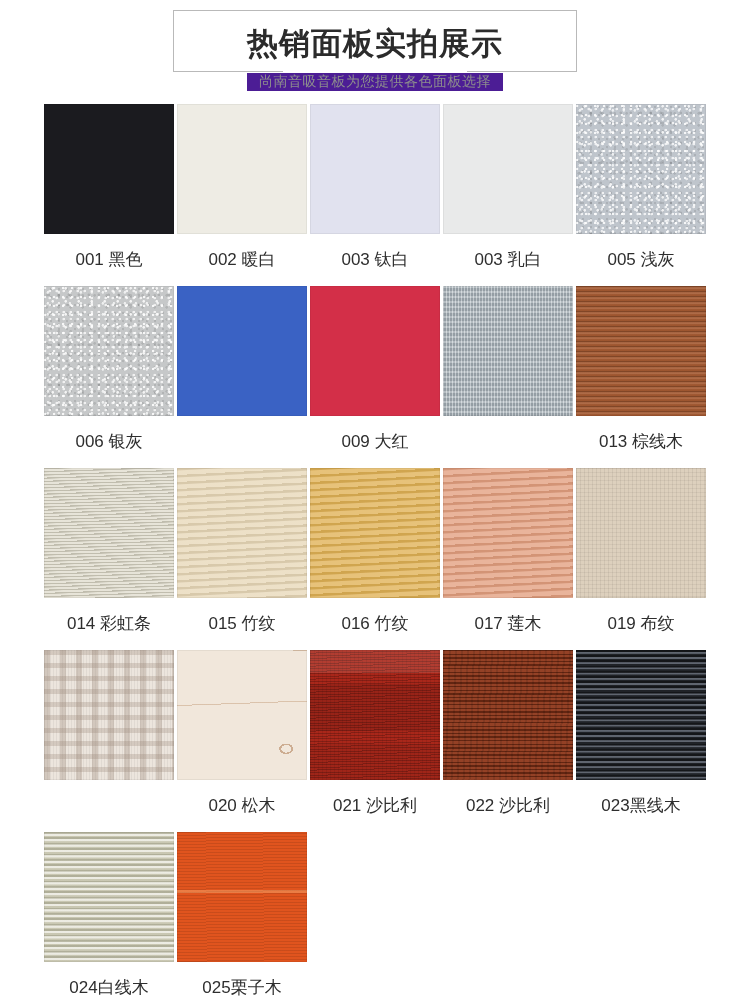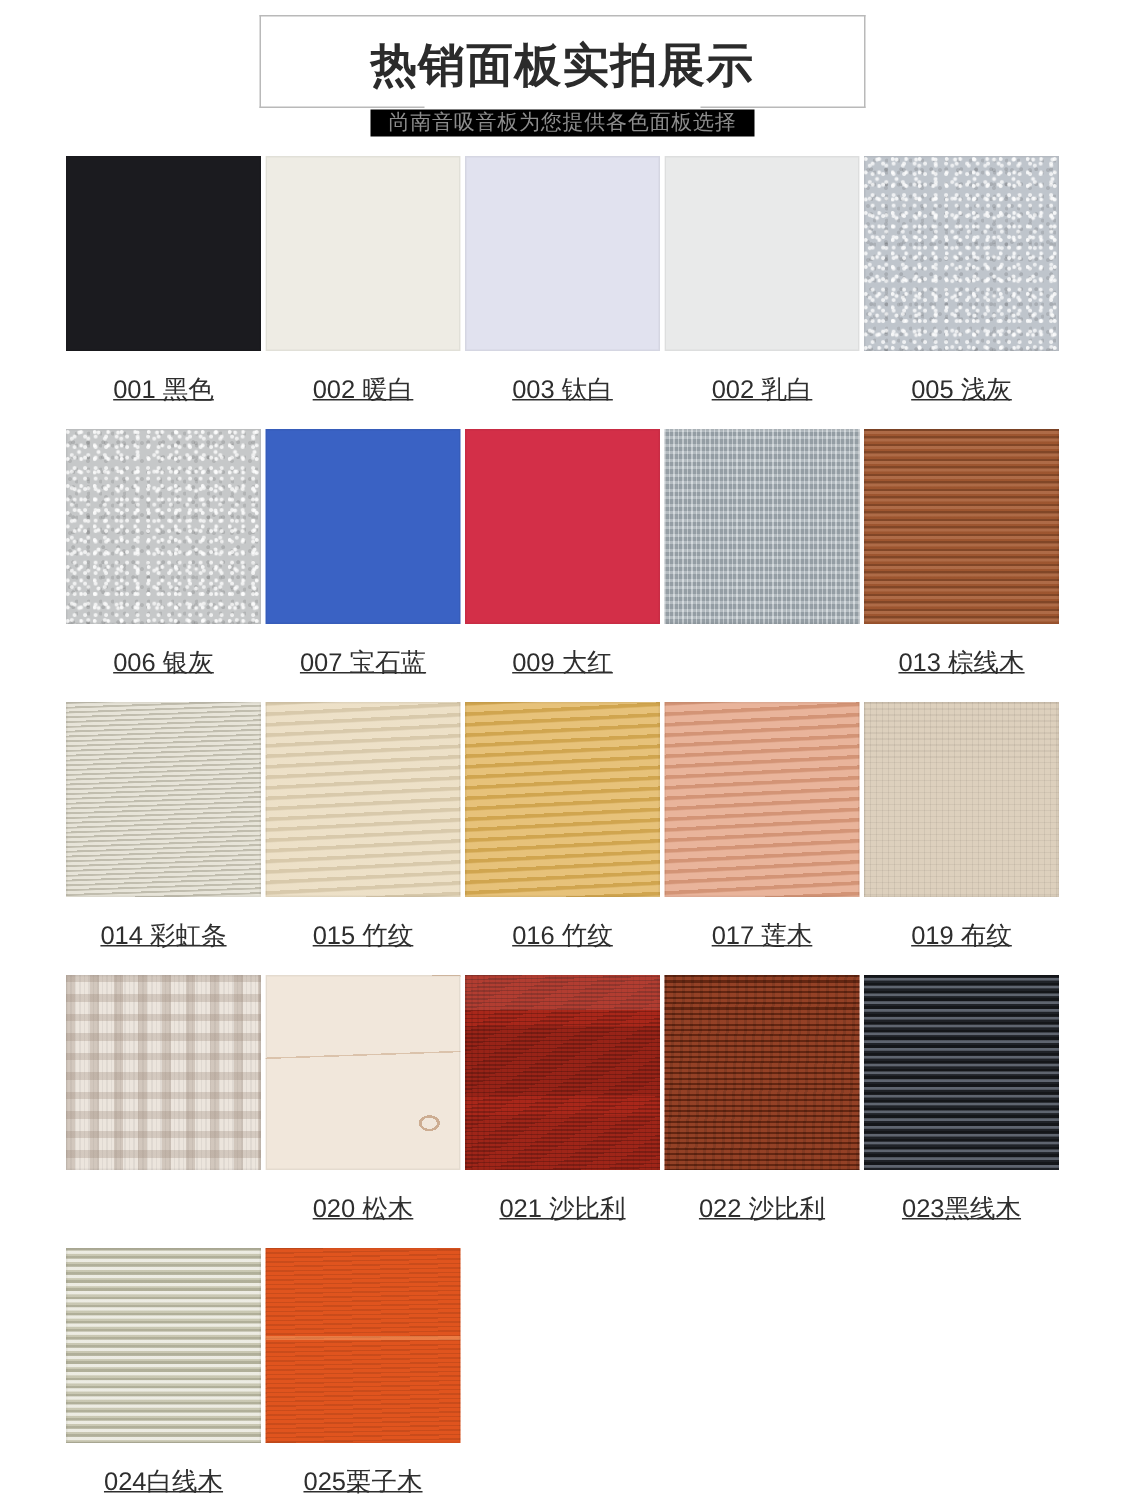--- a/index.html
+++ b/index.html
@@ -43,21 +43,21 @@
     margin-top:24px;
     text-align:center;
   }
   .subtitle{
     position:relative;
     z-index:2;
     margin-top:14px;
     font-size:14px;
     color:#8d8d8d;
     letter-spacing:.5px;
-    background:#000000;
+    background:#4c1d95;
     padding:0 12px;
     text-align:right;
   }
 
   
   .grid{
     position:absolute;
     left:44px;top:104px;
     width:662px;
     display:grid;
@@ -76,21 +76,20 @@
     content:"";position:absolute;inset:0;
     box-shadow:inset 0 0 0 1px rgba(0,0,0,.05);
   }
   .label{
     height:52px;
     line-height:52px;
     text-align:center;
     font-size:17px;
     color:#2e2e2e;
     white-space:nowrap;
-    text-decoration:underline;
   }
 
   
   .tx-solid{}
   .tx-speckle{
     background-image:
       radial-gradient(circle at 12% 22%,rgba(255,255,255,.85) 0 1px,transparent 1.6px),
       radial-gradient(circle at 35% 58%,rgba(255,255,255,.7) 0 1px,transparent 1.6px),
       radial-gradient(circle at 67% 18%,rgba(255,255,255,.8) 0 1px,transparent 1.6px),
       radial-gradient(circle at 82% 72%,rgba(255,255,255,.75) 0 1px,transparent 1.6px),
@@ -210,33 +209,32 @@
       <div class="cell">
         <div class="sw tx-solid" style="background-color: rgb(238, 236, 228);"></div>
         <div class="label">002 暖白</div>
       </div>
       <div class="cell">
         <div class="sw tx-solid" style="background-color: rgb(225, 226, 239);"></div>
         <div class="label">003 钛白</div>
       </div>
       <div class="cell">
         <div class="sw tx-solid" style="background-color: rgb(233, 234, 234);"></div>
-        <div class="label">002 乳白</div>
+        <div class="label">003 乳白</div>
       </div>
       <div class="cell">
         <div class="sw tx-speckle" style="background-color: rgb(191, 197, 204);"></div>
         <div class="label">005 浅灰</div>
       </div>
       <div class="cell">
         <div class="sw tx-speckle" style="background-color: rgb(198, 200, 201);"></div>
         <div class="label">006 银灰</div>
       </div>
       <div class="cell">
         <div class="sw tx-solid" style="background-color: rgb(58, 98, 196);"></div>
-        <div class="label">007 宝石蓝</div>
       </div>
       <div class="cell">
         <div class="sw tx-solid" style="background-color: rgb(211, 47, 72);"></div>
         <div class="label">009 大红</div>
       </div>
       <div class="cell">
         <div class="sw tx-brush" style="background-color: rgb(169, 180, 187);"></div>
       </div>
       <div class="cell">
         <div class="sw tx-wood" style="background-color: rgb(165, 90, 50);"></div>

